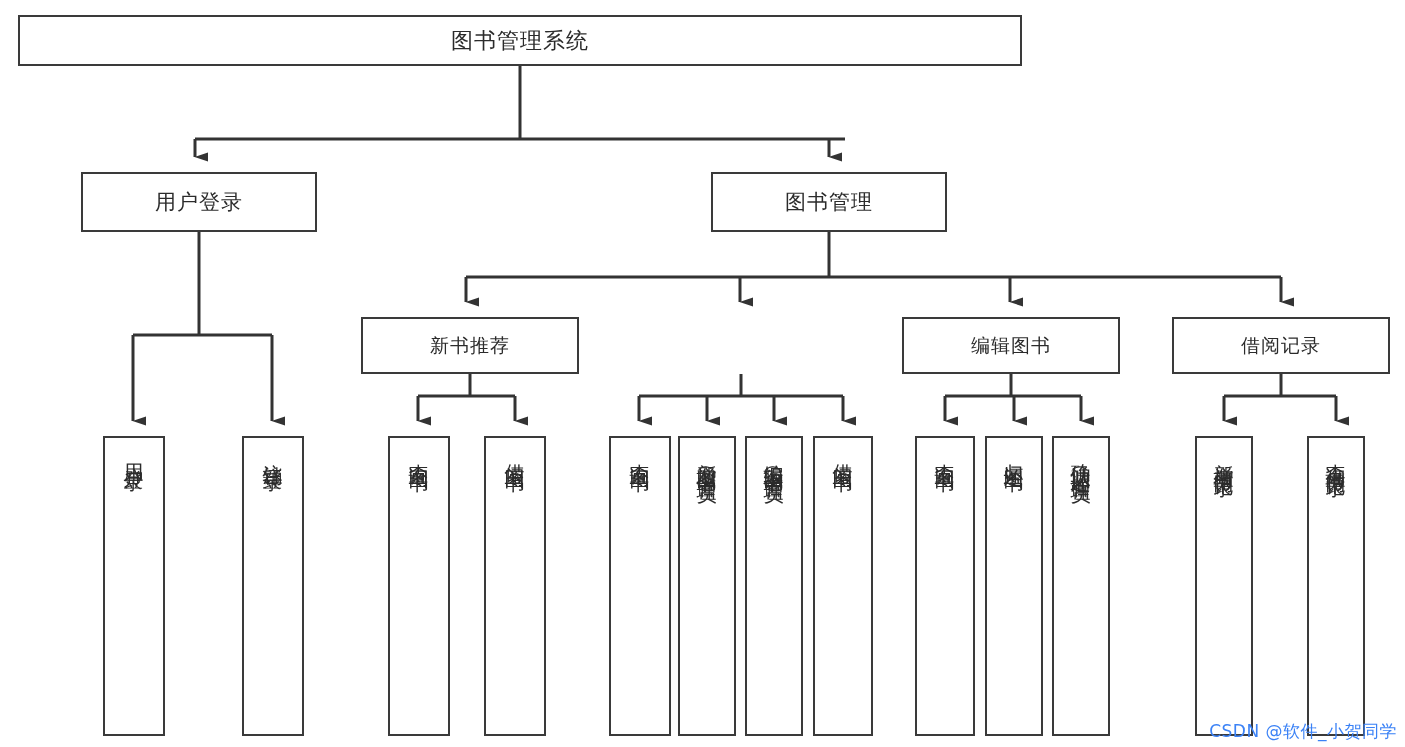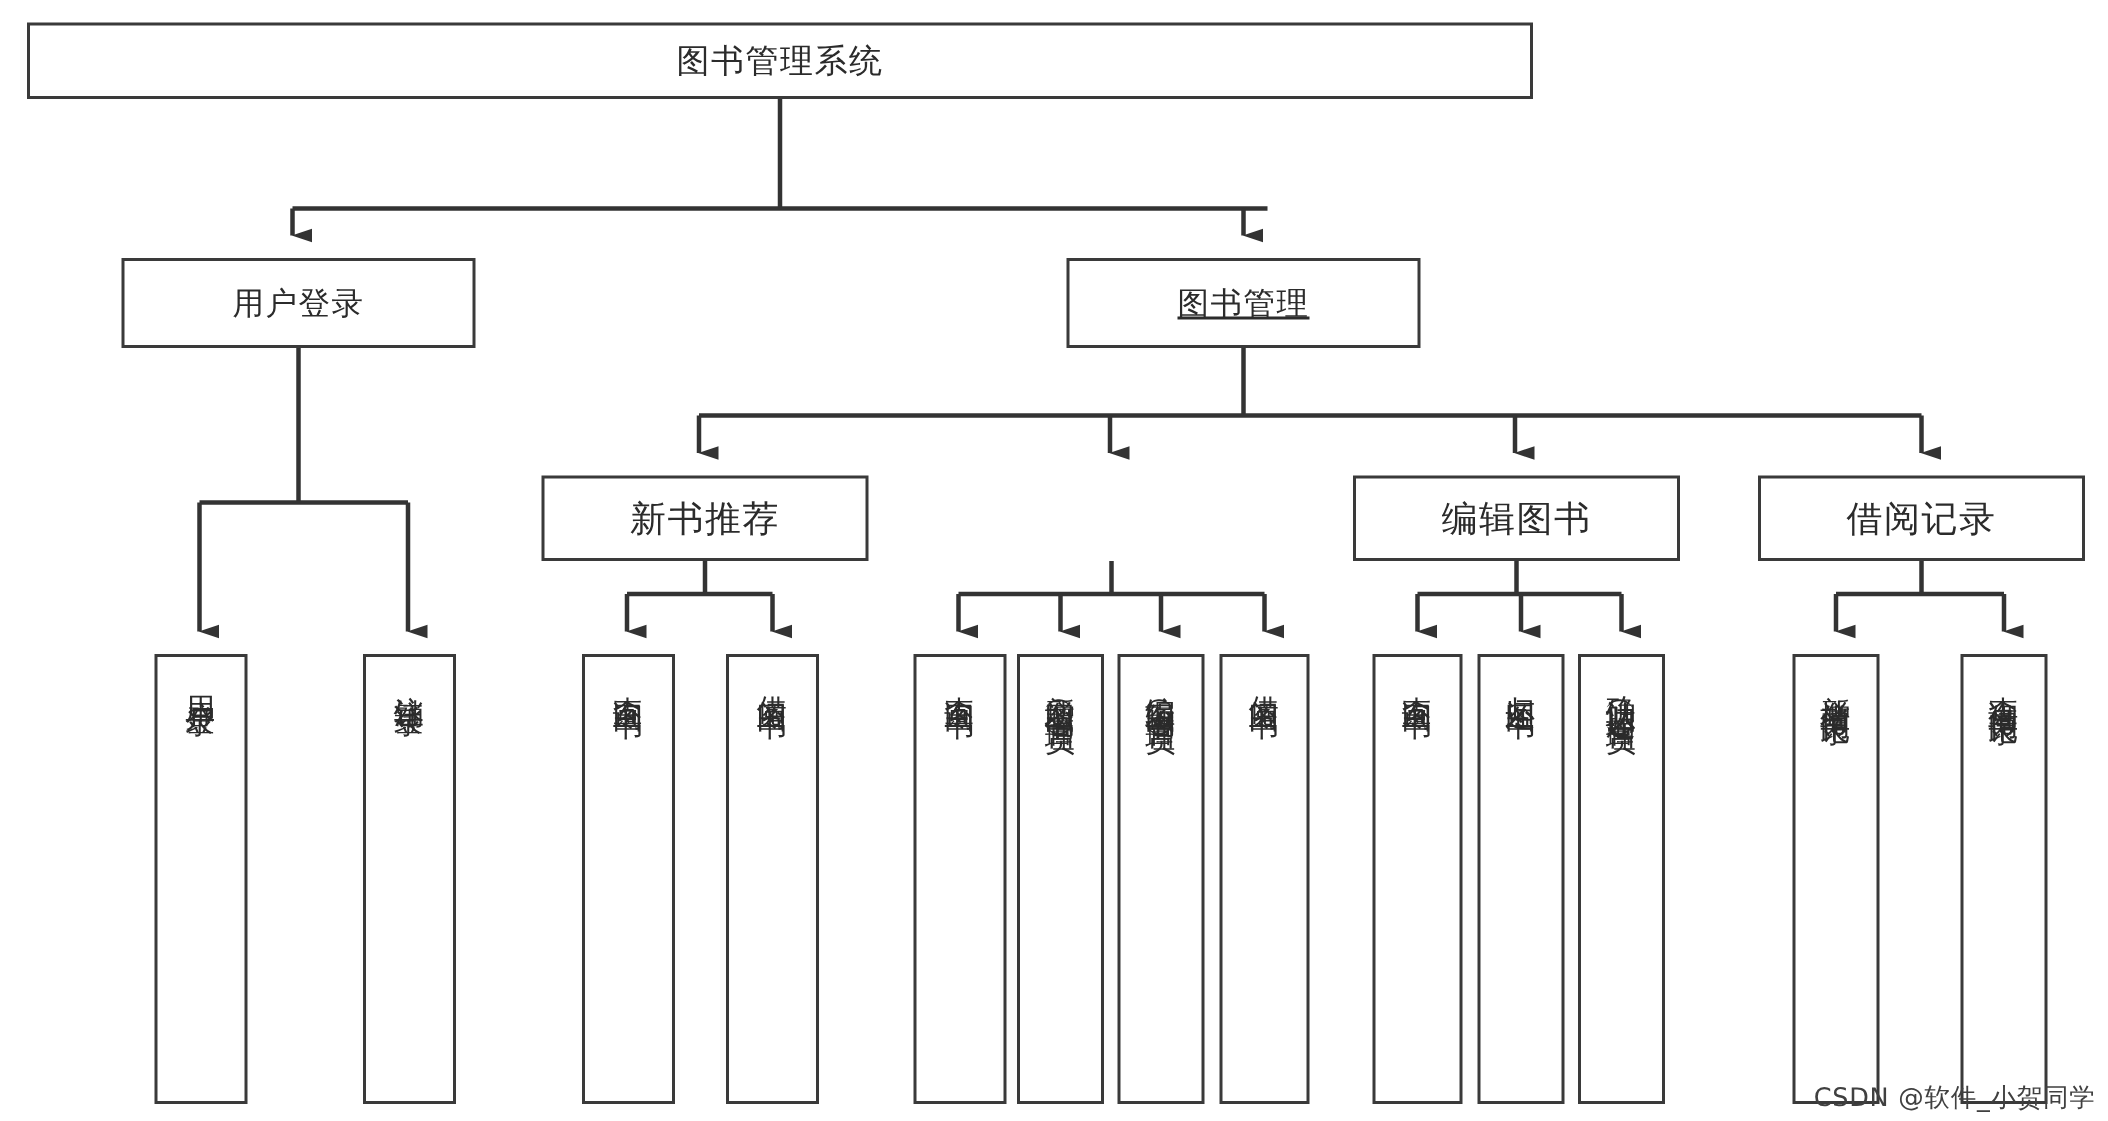--- a/index.html
+++ b/index.html
@@ -36,21 +36,21 @@
     color: #2b2b2b;
     z-index: 2;
   }
   .node.root {
     font-size: 22px;
   }
   .node.mid1 {
     font-size: 21px;
   }
   .node.mid2 {
-    font-size: 24px;
+    font-size: 19px;
   }
   .node.leaf {
     font-size: 20px;
     align-items: flex-start;
     justify-content: center;
     padding-top: 10px;
   }
   .vtext {
     writing-mode: vertical-rl;
     text-orientation: upright;
@@ -60,21 +60,21 @@
   }
   .htext {
     white-space: nowrap;
     letter-spacing: 1px;
   }
   #watermark {
     position: absolute;
     right: 8px;
     bottom: 4px;
     font-size: 17px;
-    color: #404040;
+    color: #3b82f6;
     letter-spacing: 0.5px;
     z-index: 5;
     white-space: nowrap;
   }
 </style>
 </head>
 <body>
 
 <div id="canvas">
 
@@ -128,21 +128,21 @@
     </g>
   </svg>
 
   <div class="node root" style="left:18px;top:15px;width:1004px;height:51px;">
     <span class="htext">图书管理系统</span>
   </div>
 
   <div class="node mid1" style="left:81px;top:172px;width:236px;height:60px;">
     <span class="htext">用户登录</span>
   </div>
-  <div class="node mid1" style="left:711px;top:172px;width:236px;height:60px;text-decoration:underline;">
+  <div class="node mid1" style="left:711px;top:172px;width:236px;height:60px;">
     <span class="htext">图书管理</span>
   </div>
 
   <div class="node mid2" style="left:361px;top:317px;width:218px;height:57px;">
     <span class="htext">新书推荐</span>
   </div>
   <div class="node mid2" style="left:902px;top:317px;width:218px;height:57px;">
     <span class="htext">编辑图书</span>
   </div>
   <div class="node mid2" style="left:1172px;top:317px;width:218px;height:57px;">

